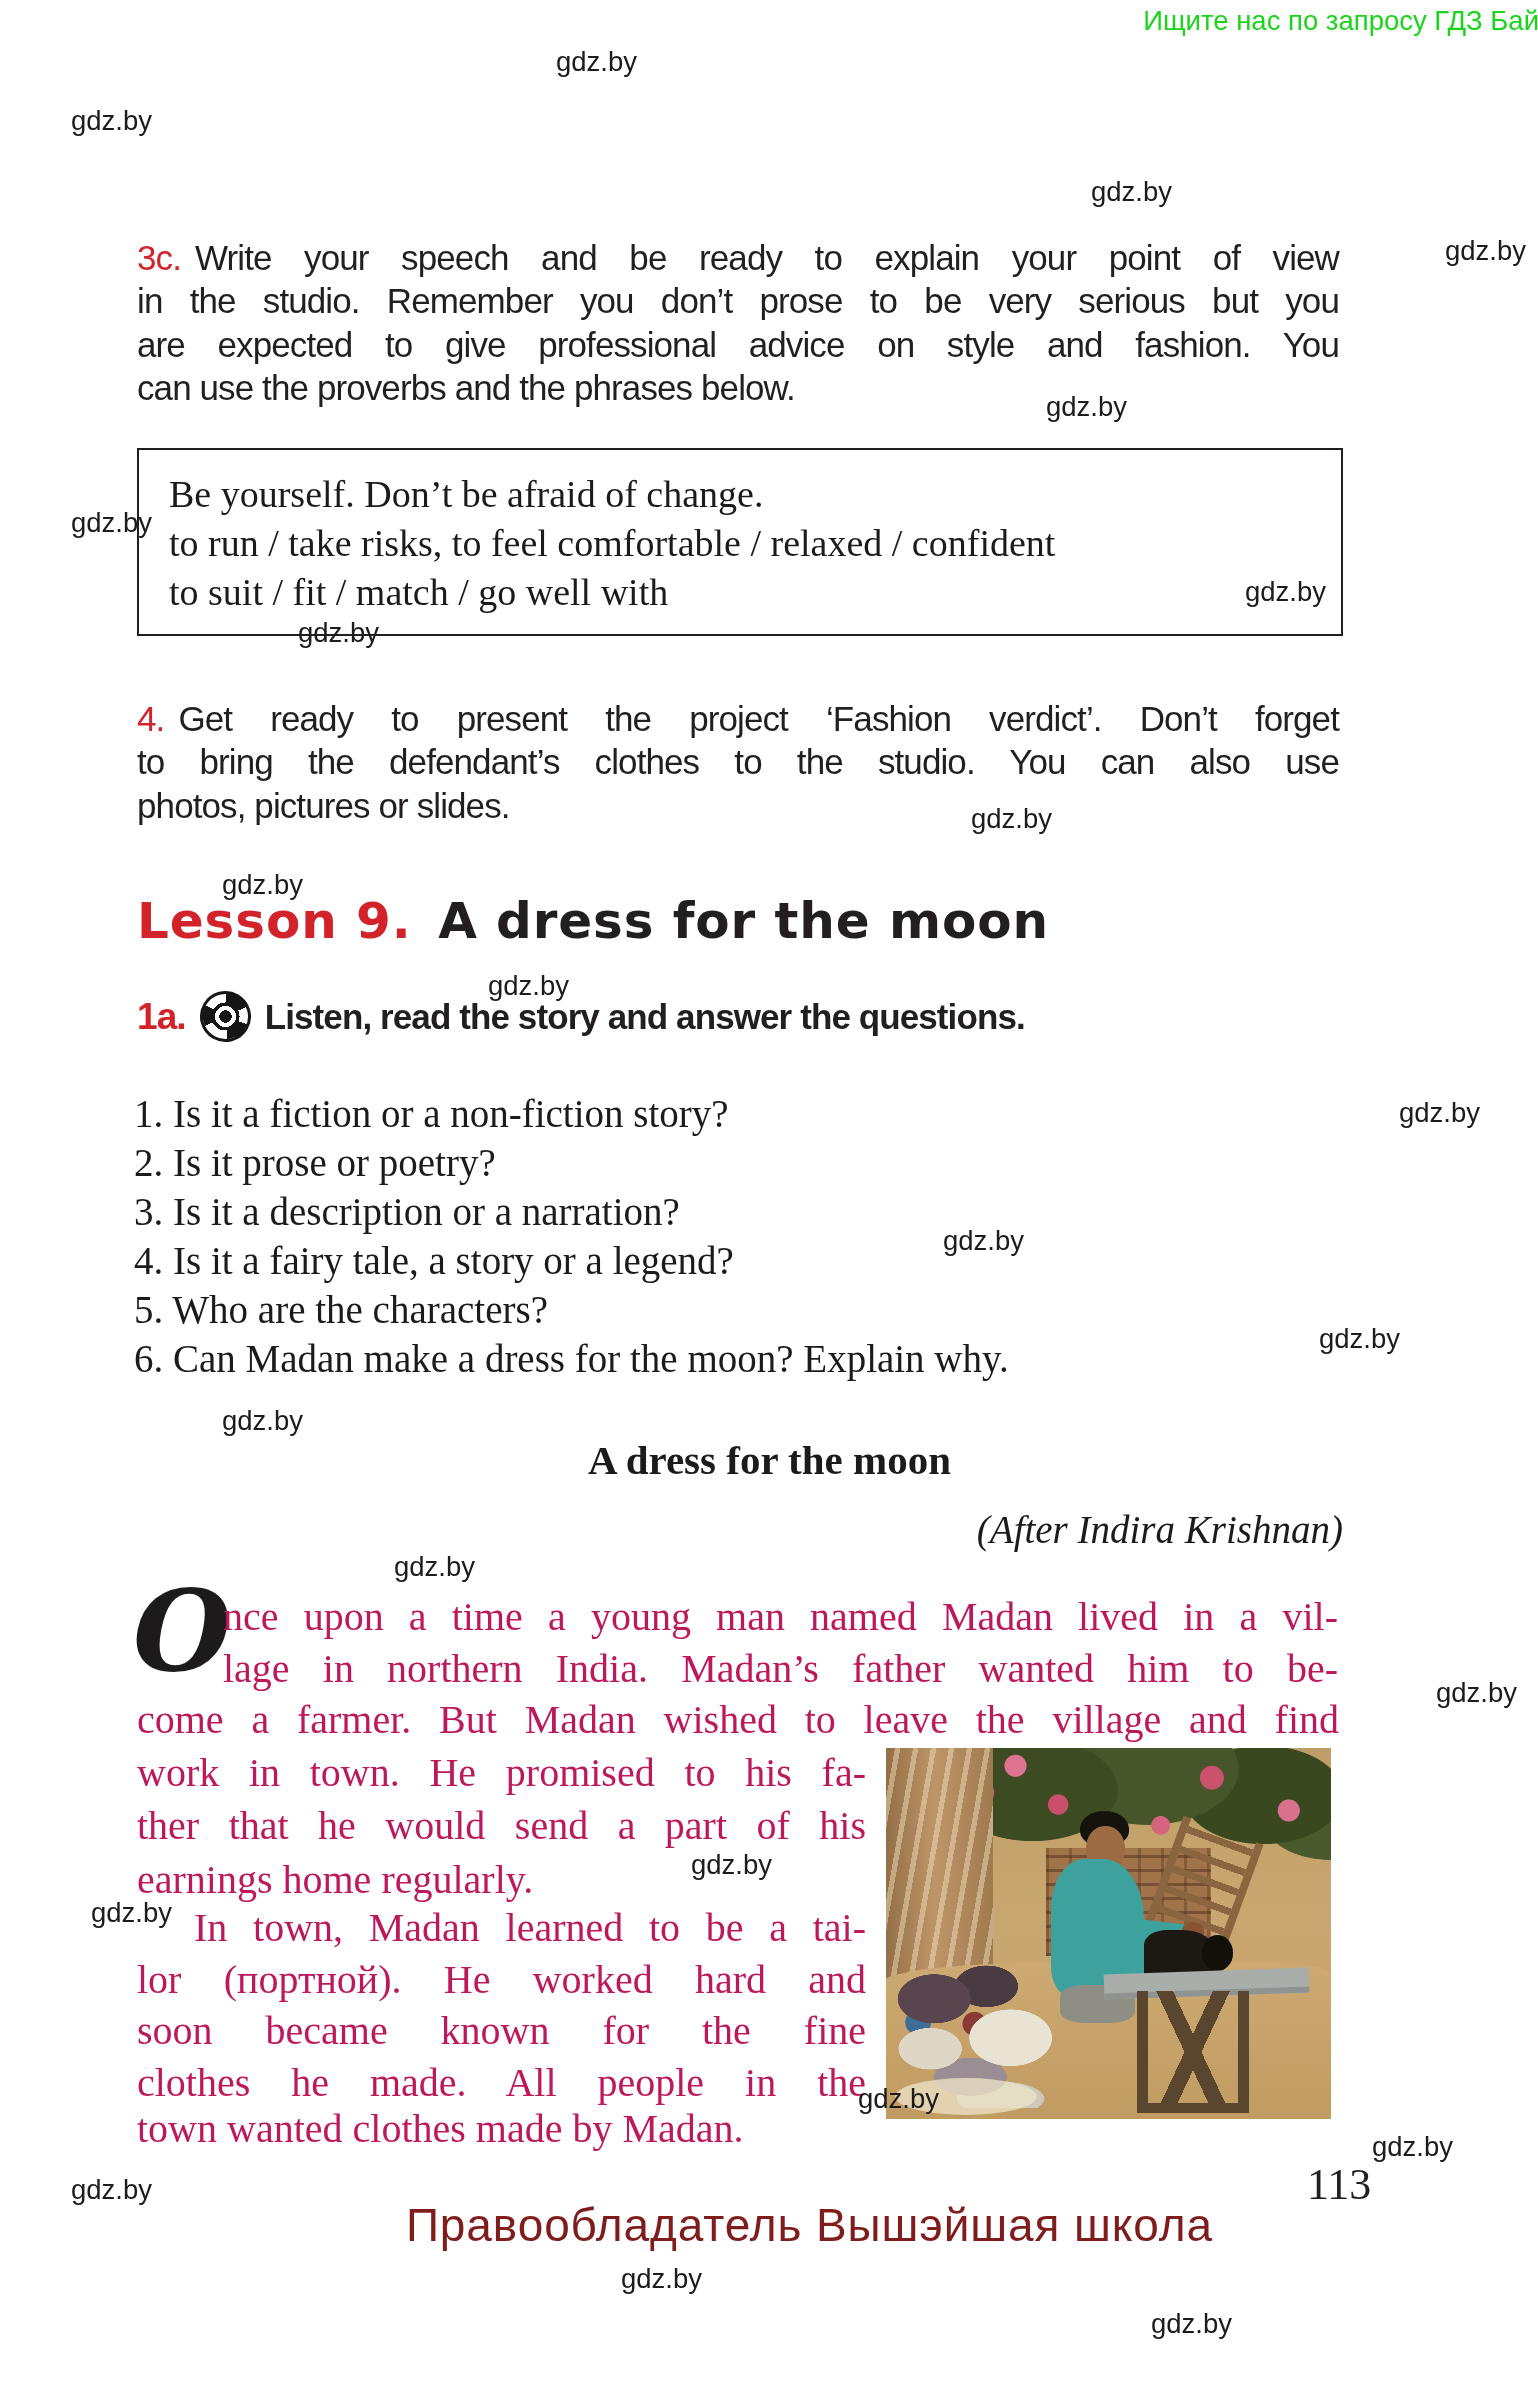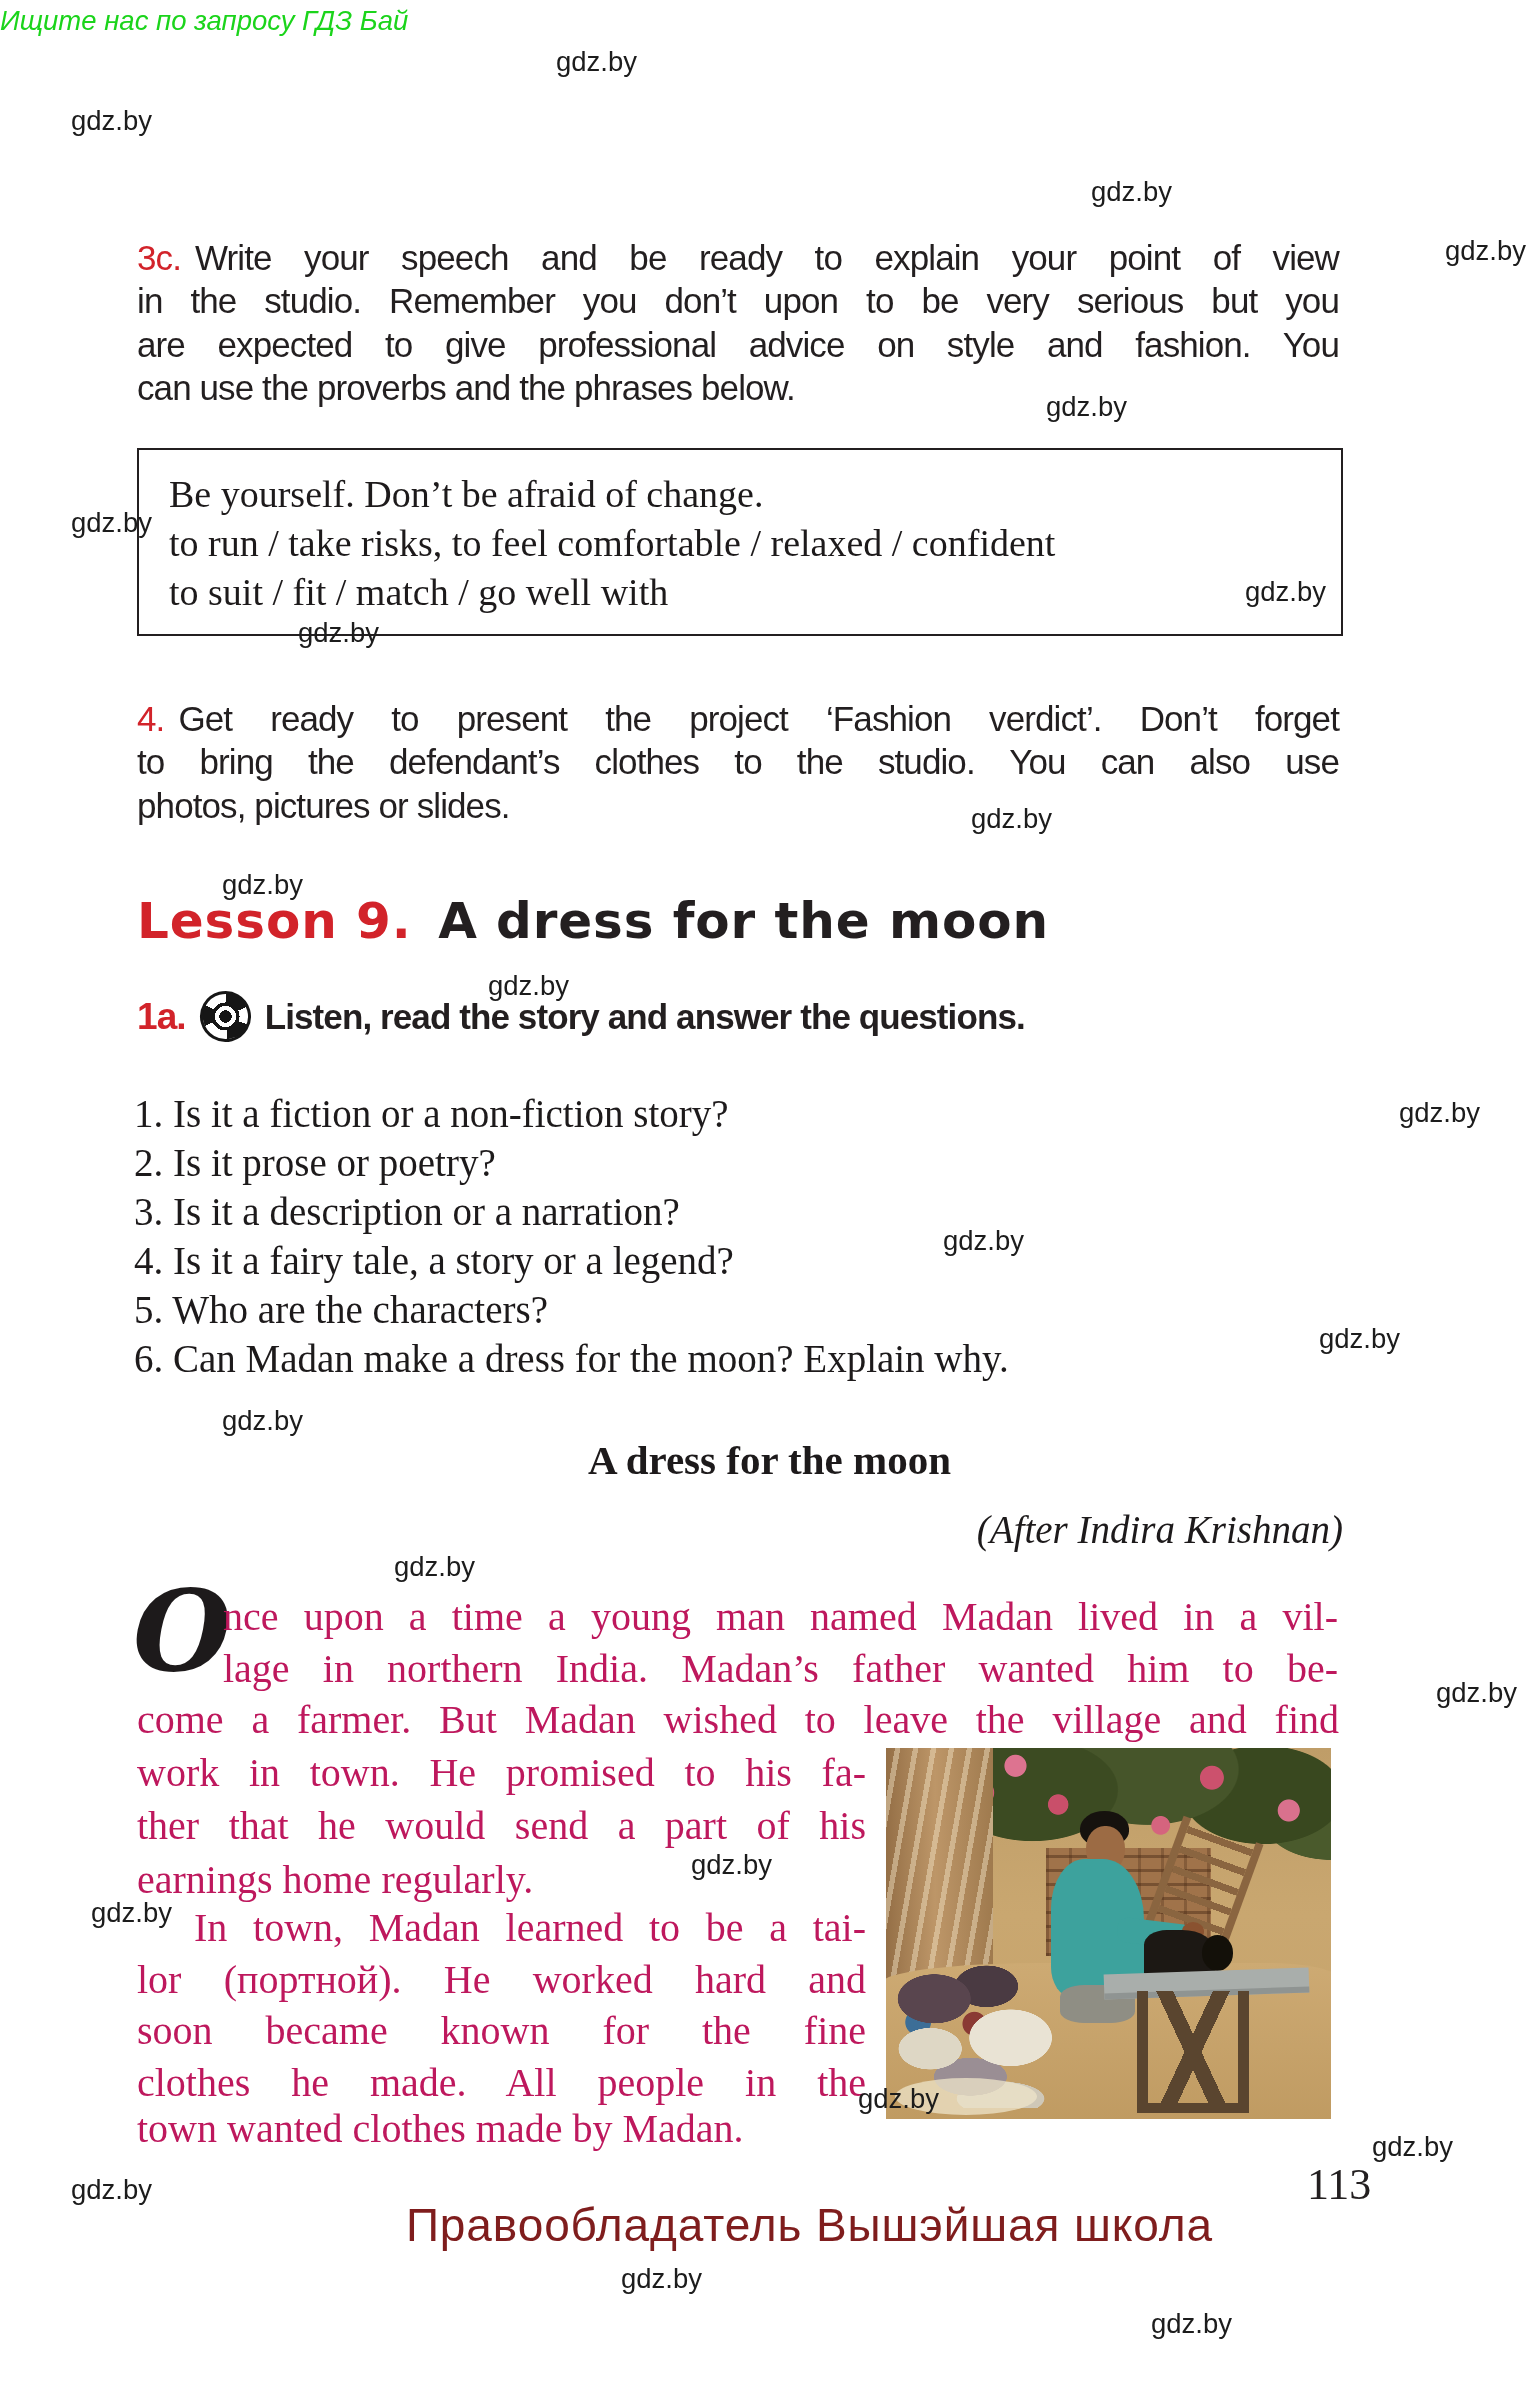--- a/index.html
+++ b/index.html
@@ -2,22 +2,22 @@
 <html style="font-size:14px"><head>
 <meta charset="utf-8">
 <style>
   html,body{margin:0;padding:0;background:#ffffff;}
   .page{position:relative;width:1539px;height:2401px;background:#fff;overflow:hidden;
         font-family:"Liberation Serif",serif;color:#1d1a1b;}
   
   .wm{position:absolute;font-family:"Liberation Sans",sans-serif;font-size:27.5px;
       color:#1c1c1c;white-space:nowrap;z-index:5;}
   
-  .green-banner{position:absolute;top:5.3px;left:0;width:100%;text-align:left;
-      font-family:"Liberation Sans",sans-serif;font-size:27.5px;color:#1bd41b;font-style:italic;}
+  .green-banner{position:absolute;top:5.3px;left:0;width:100%;text-align:right;
+      font-family:"Liberation Sans",sans-serif;font-size:27.5px;color:#1bd41b;}
   
   .bl{position:absolute;left:137px;width:1202px;font-family:"Liberation Sans",sans-serif;
       font-weight:400;font-size:35px;line-height:43px;letter-spacing:-0.9px;color:#231f20;
       white-space:nowrap;}
   .bl.jl{white-space:normal;text-align:justify;text-align-last:justify;}
   .red{color:#d2232a;}
   .lbl{margin-right:14px;}
   
   .phrase-box{position:absolute;left:137px;top:448px;width:1206px;height:188px;
       border:2.7px solid #231f20;box-sizing:border-box;padding:19.5px 0 0 30px;}
@@ -138,21 +138,21 @@
   <span class="wm" style="left:1436px;top:1677px">gdz.by</span>
   <span class="wm" style="left:691px;top:1849px">gdz.by</span>
   <span class="wm" style="left:91px;top:1897px">gdz.by</span>
   <span class="wm" style="left:858px;top:2083px">gdz.by</span>
   <span class="wm" style="left:1372px;top:2131px">gdz.by</span>
   <span class="wm" style="left:71px;top:2174px">gdz.by</span>
   <span class="wm" style="left:621px;top:2263px">gdz.by</span>
   <span class="wm" style="left:1151px;top:2308px">gdz.by</span>
 
   <div class="bl jl" style="top:236px"><span class="red lbl">3c.</span><span>Write your speech and be ready to explain your point of view</span></div>
-  <div class="bl jl" style="top:279px">in the studio. Remember you don’t upon to be very serious but you</div>
+  <div class="bl jl" style="top:279px">in the studio. Remember you don’t prose to be very serious but you</div>
   <div class="bl jl" style="top:323px">are expected to give professional advice on style and fashion. You</div>
   <div class="bl" style="top:366px">can use the proverbs and the phrases below.</div>
 
   <div class="phrase-box">
     <div class="pline">Be yourself. Don’t be afraid of change.</div>
     <div class="pline">to run / take risks, to feel comfortable / relaxed / confident</div>
     <div class="pline">to suit / fit / match / go well with</div>
   </div>
 
   <div class="bl jl" style="top:697px"><span class="red lbl">4.</span><span>Get ready to present the project ‘Fashion verdict’. Don’t forget</span></div>

